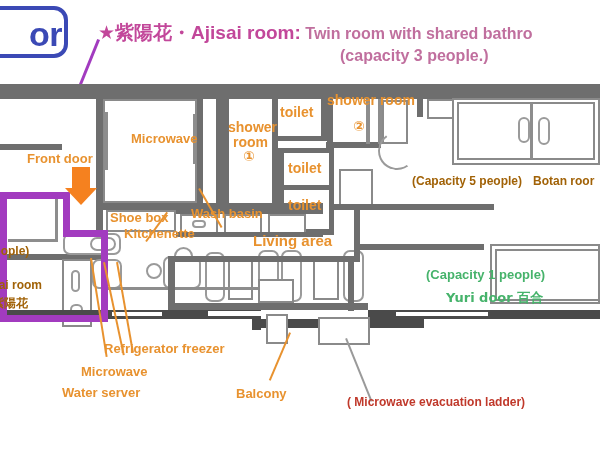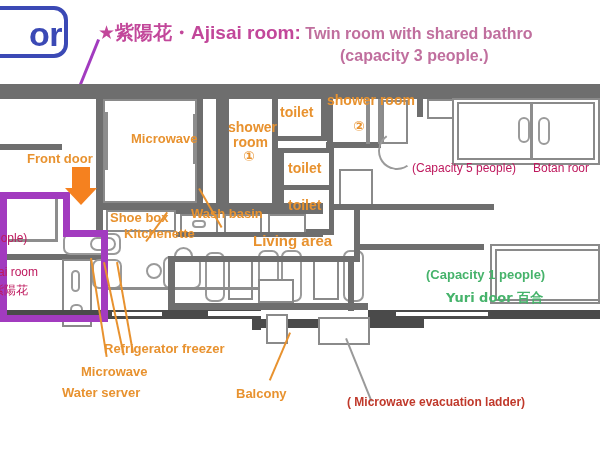--- a/index.html
+++ b/index.html
@@ -52,21 +52,21 @@
   
   .out{position:absolute;border:2px solid #8a8a8a;box-sizing:border-box;background:#fff;}
   .out-r{position:absolute;border:2px solid #9a9a9a;border-radius:7px;box-sizing:border-box;background:#fff;}
   .circ{position:absolute;border:2px solid #9a9a9a;border-radius:50%;box-sizing:border-box;background:#fff;}
 
   
   .lbl-or{
     color:#e8922f;font-weight:bold;font-size:13px;
   }
   .lbl-or-sm{color:#e8922f;font-weight:bold;font-size:14px;}
-  .lbl-pink{color:#be185d;font-weight:normal;font-size:13px;}
+  .lbl-pink{color:#a16207;font-weight:bold;font-size:13px;margin-top:13px;}
   .lbl-green{color:#46b36b;font-weight:bold;font-size:13px;}
   .lbl-red{color:#c0392b;font-weight:bold;font-size:12px;}
 
   
   .leader{position:absolute;background:#e8922f;transform-origin:0 0;height:2px;}
   .leader-grey{position:absolute;background:#9a9a9a;transform-origin:0 0;height:1.5px;}
   .leader-purple{position:absolute;background:#a23bbf;transform-origin:0 0;height:3px;}
 
   
   .purple{position:absolute;background:#a23bbf;}

